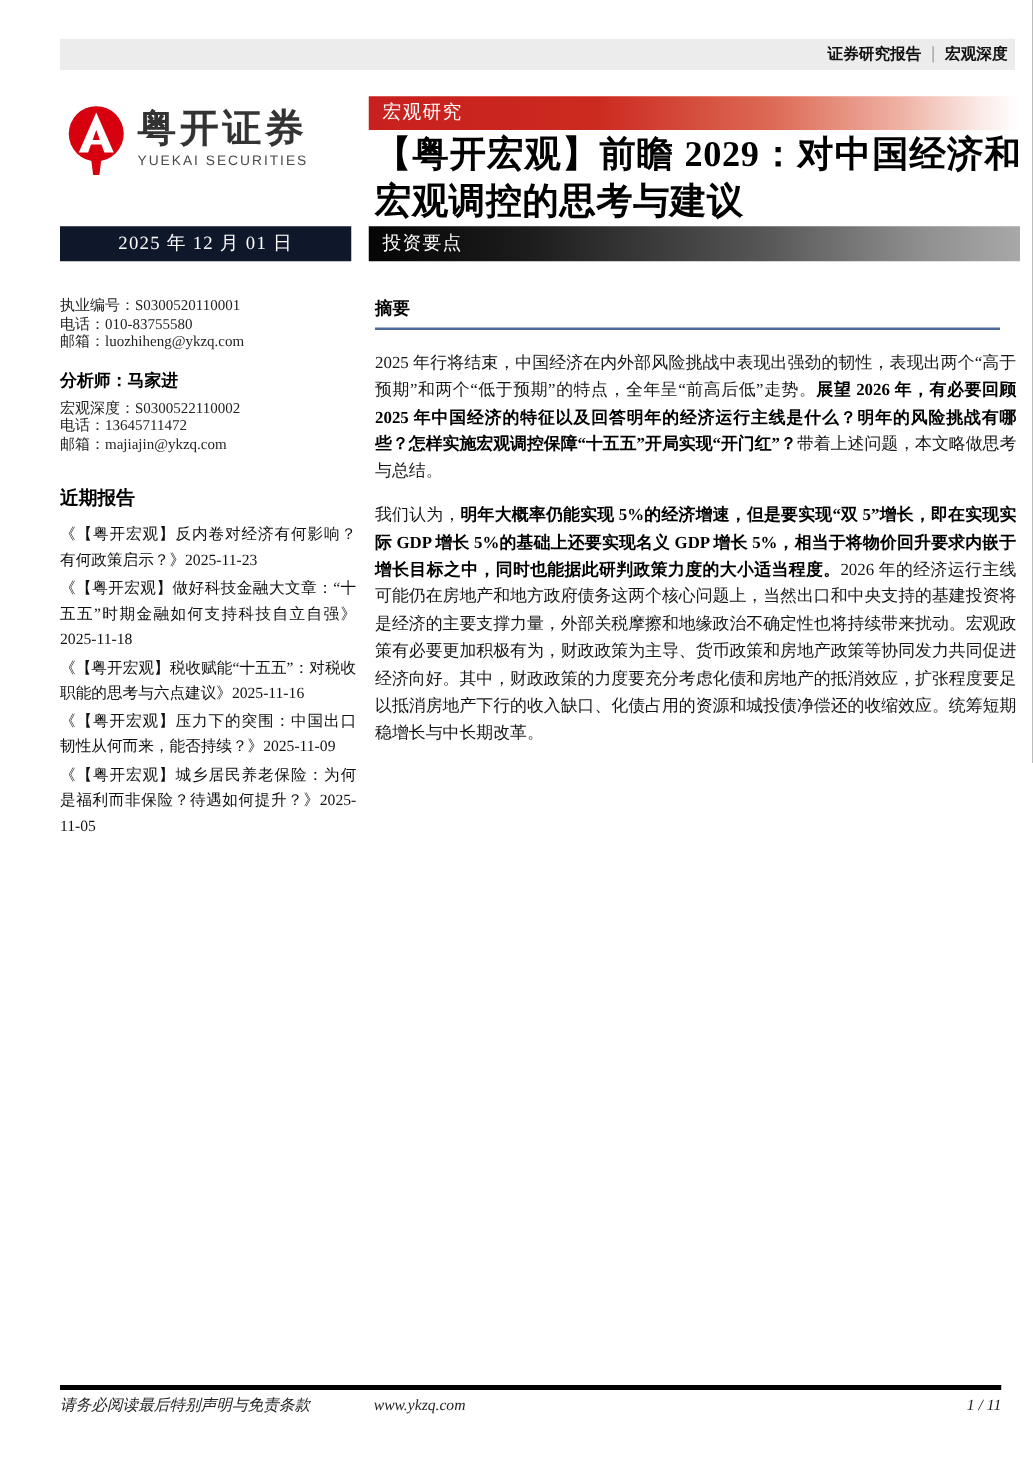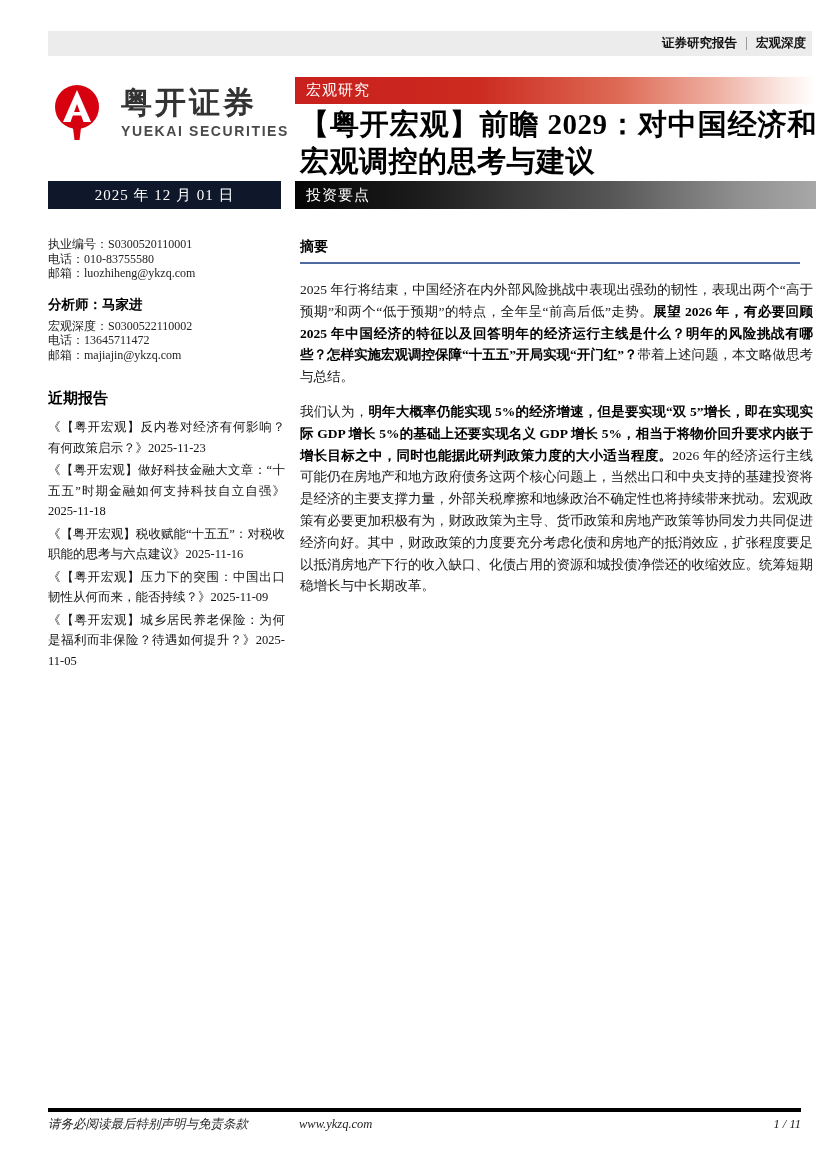--- a/index.html
+++ b/index.html
@@ -11,30 +11,30 @@
   }
   
   .topstrip {
     position:absolute; left:48px; top:31px; width:764px; height:25px;
     background:#ececec; display:flex; align-items:center; justify-content:flex-end;
     padding-right:6px; font-family:"Liberation Sans","DejaVu Sans",sans-serif;
     font-weight:700; font-size:12.5px; color:#111;
   }
   .topstrip .vdiv { width:1px; height:13px; background:#9a9a9a; margin:0 9px; }
   
-  .logo { position:absolute; left:54px; top:84px; display:flex; align-items:flex-start;gap:11px; }
+  .logo { position:absolute; left:54px; top:84px; display:flex; align-items:flex-start; }
   .logo .emblem { width:46px; height:56px; flex:0 0 auto; }
   .logo .names { margin-left:10px; padding-top:2px; }
   .brand-cn {
     font-family:"Liberation Sans","DejaVu Sans",sans-serif; font-weight:700;
     font-size:31px; letter-spacing:3px; color:#333; line-height:34px; white-space:nowrap;
   }
   .brand-en {
-    font-family:"Liberation Sans","DejaVu Sans",sans-serif; font-weight:700;
-    font-size:14px; letter-spacing:1.6px; color:#4a4a4a; margin-top:3px; white-space:nowrap;
+    font-family:"Liberation Sans","DejaVu Sans",sans-serif; font-weight:400;
+    font-size:11px; letter-spacing:1.6px; color:#4a4a4a; margin-top:3px; white-space:nowrap;
   }
   
   .category-bar {
     position:absolute; left:295px; top:77px; width:521px; height:27px;
     background:linear-gradient(90deg,#c9201d 0%,#cc2a1f 35%,#dd6a55 62%,#efb3a6 82%,#fbeae6 94%,#ffffff 100%);
     color:#fff; font-size:15px; line-height:27px; padding-left:11px; letter-spacing:1px;
   }
   .report-title {
     position:absolute; left:300px; top:106px; width:517px;
     font-weight:700; font-size:29px; line-height:37px; color:#000; letter-spacing:0.5px;

